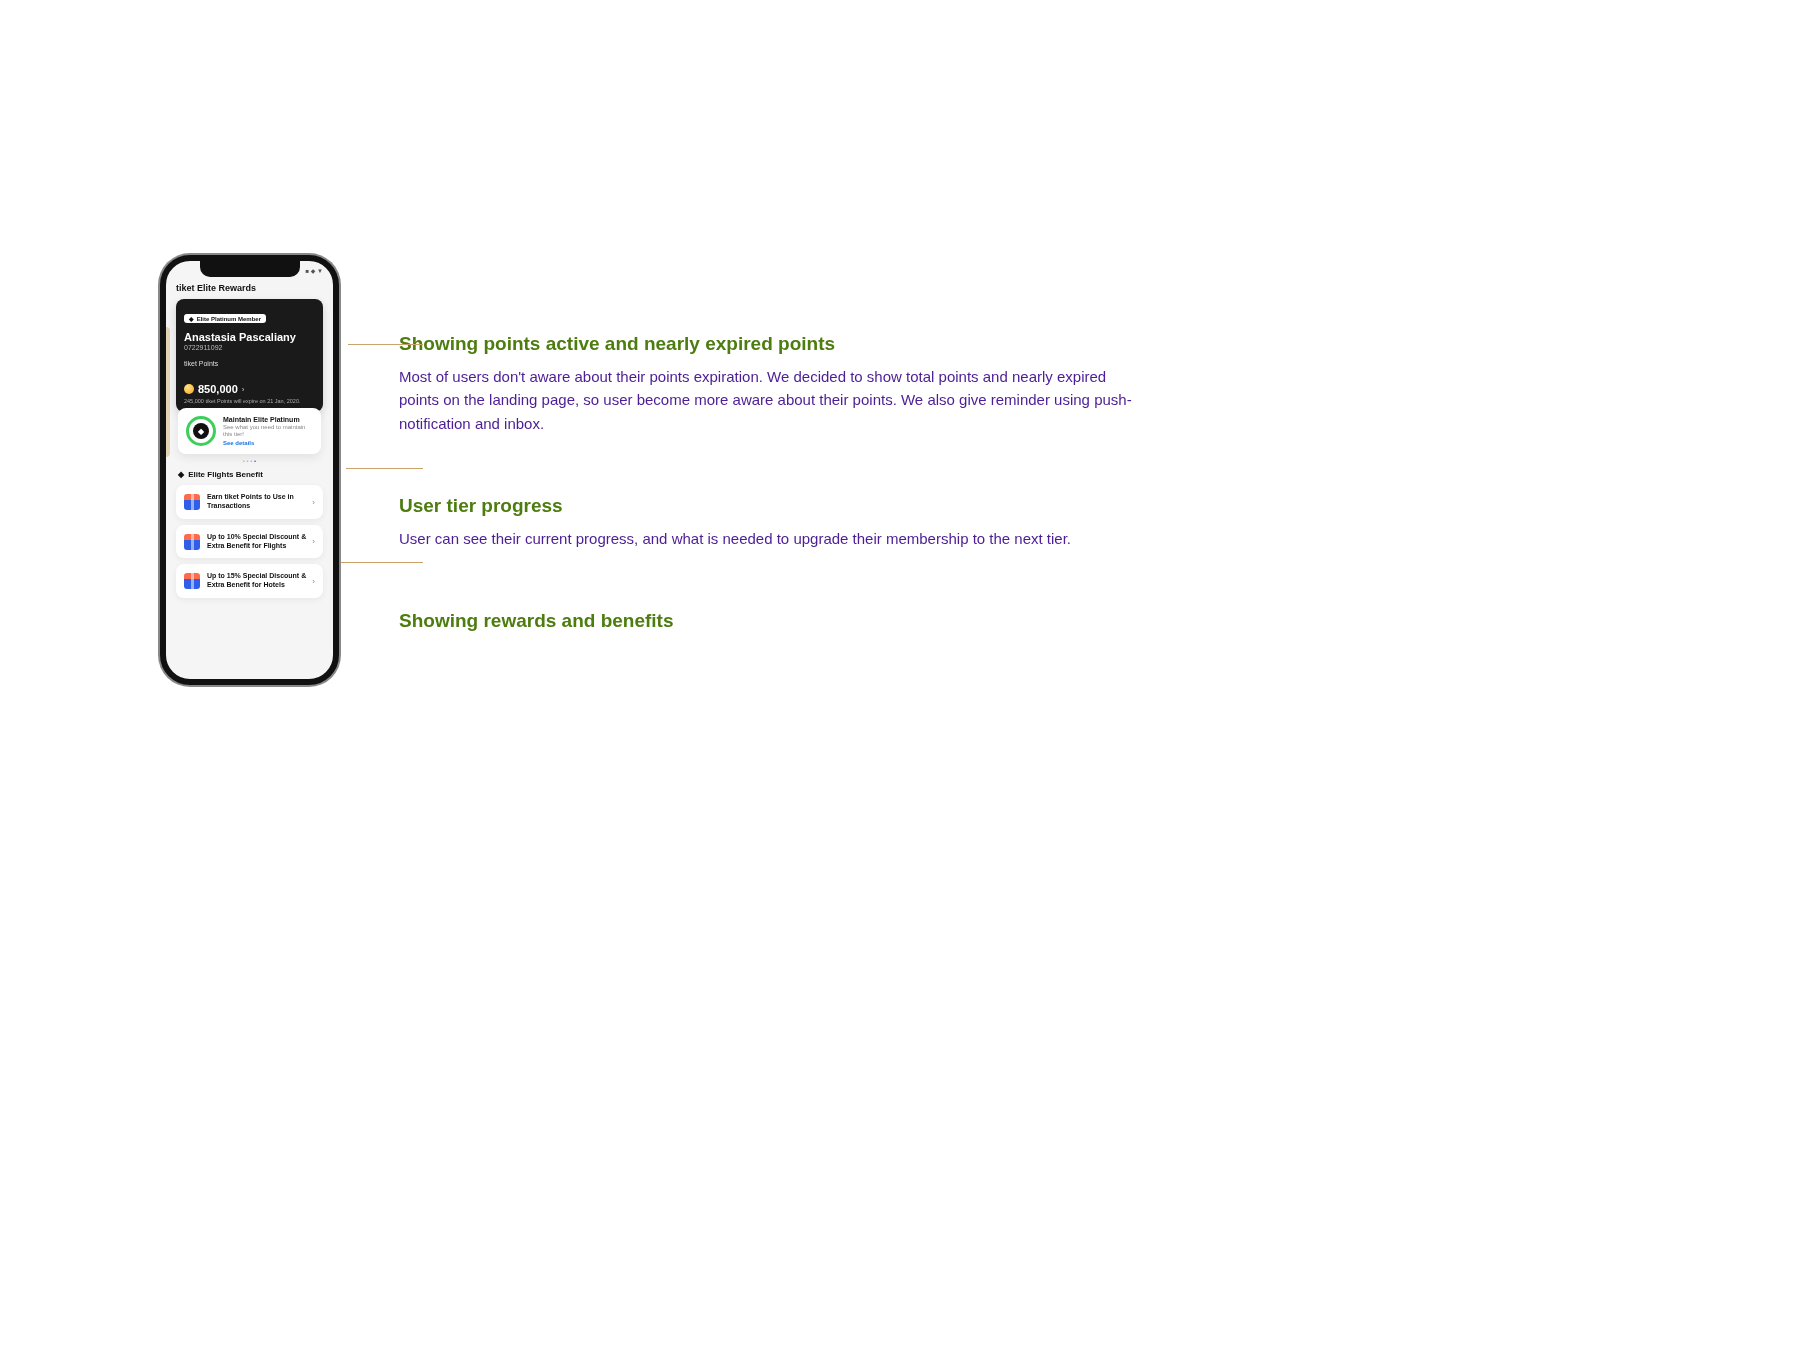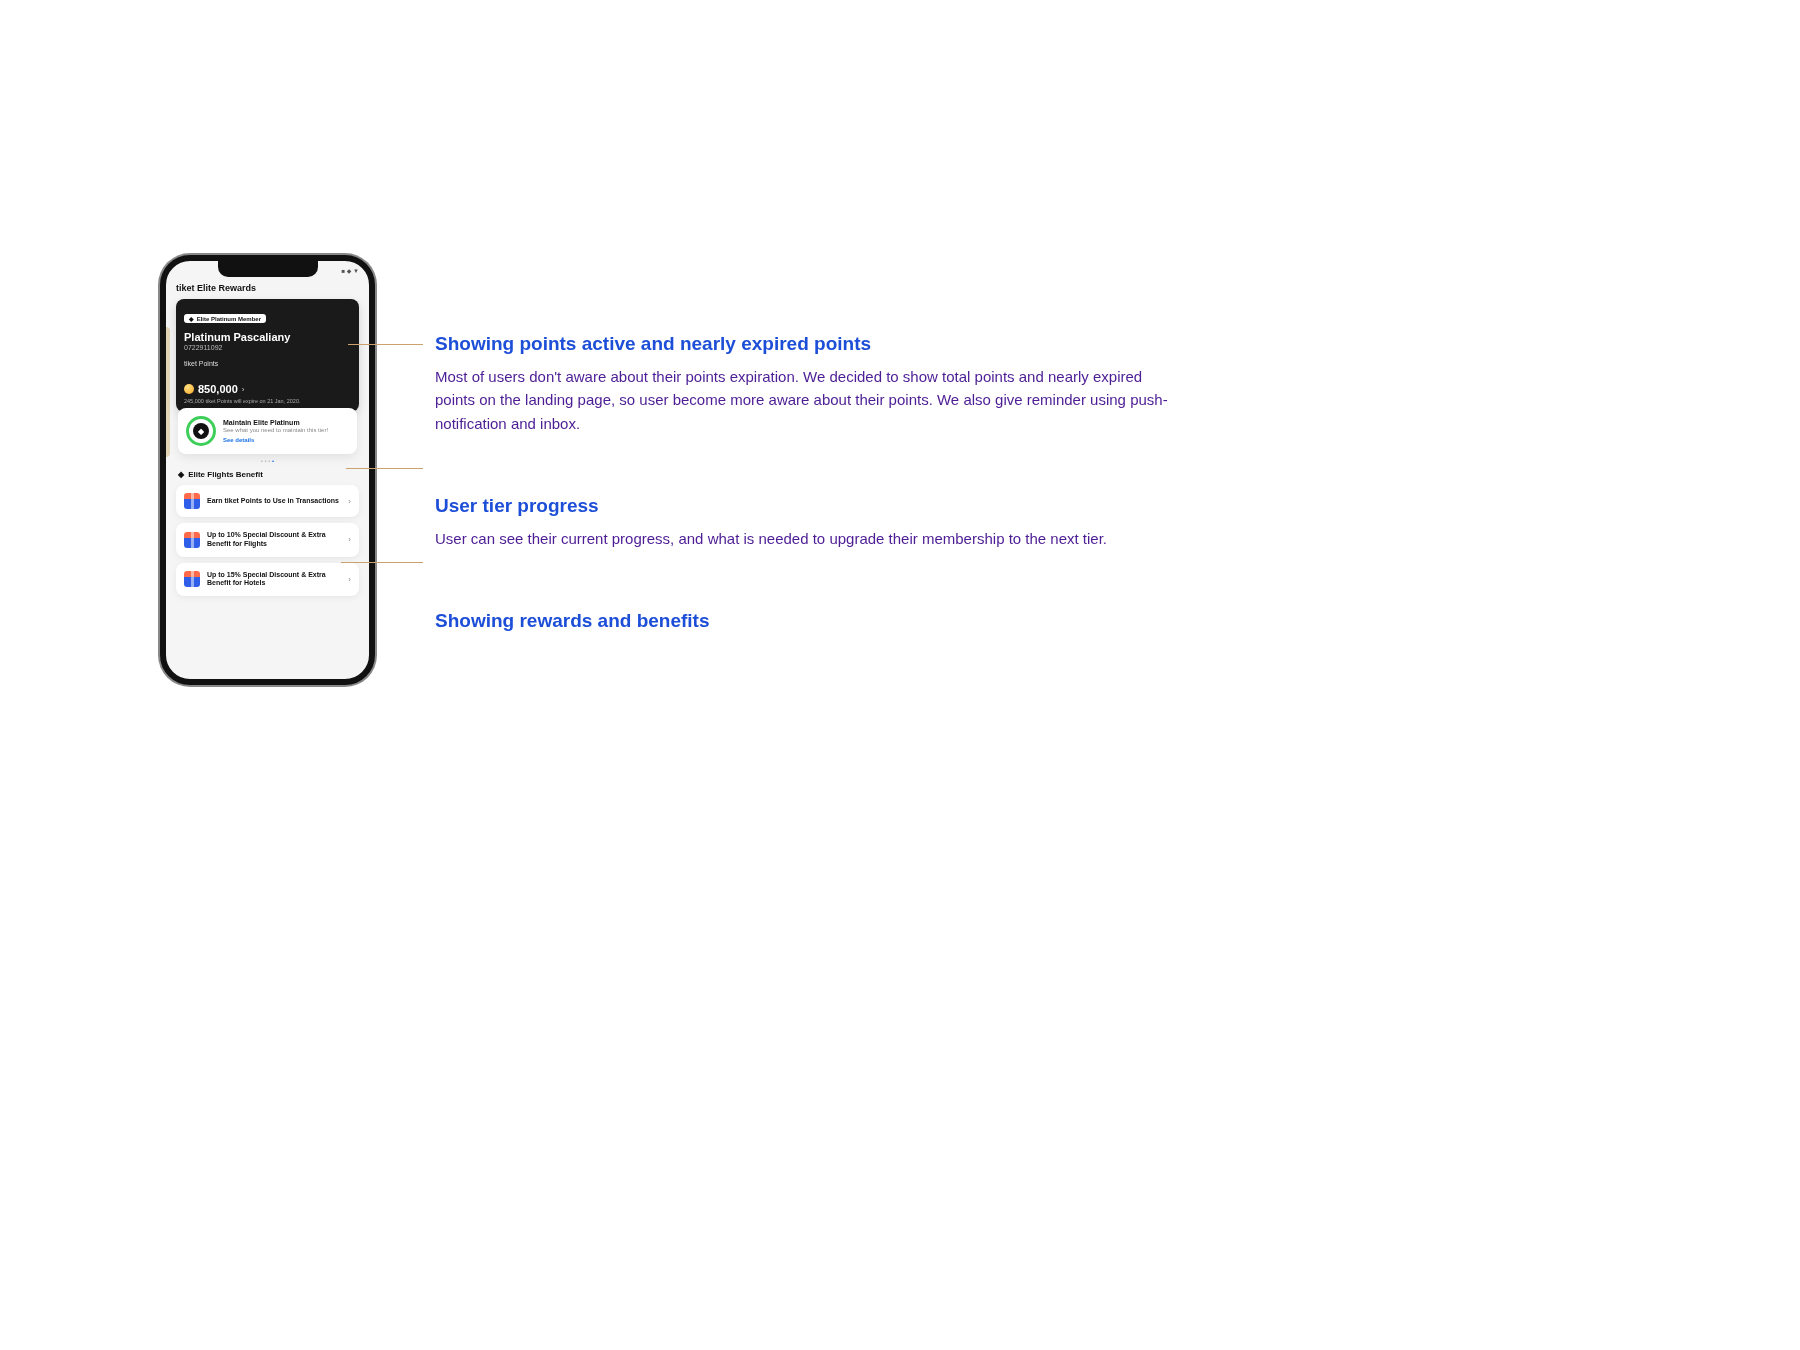--- a/index.html
+++ b/index.html
@@ -14,21 +14,21 @@
     position: absolute;
     left: 160px;
     top: 255px;
     width: 1480px;
     display: flex;
     align-items: flex-start;
   }
   
   .phone {
     position: relative;
-    width: 215px;
+    width: 179px;
     height: 430px;
     flex: 0 0 auto;
     border: 6px solid #111;
     border-radius: 30px;
     box-shadow: 0 0 0 2px #888;
     background: #f5f5f6;
     overflow: hidden;
   }
   .notch {
     position: absolute;
@@ -158,42 +158,42 @@
     border-top: 1px solid #c9a26d;
   }
 
   
   .annos {
     margin-left: 60px;
     width: 740px;
     padding-top: 78px;
   }
   .anno { margin-bottom: 60px; }
-  .anno h3 { font-size: 19px; font-weight: 800; color:#1d4ed8; margin-bottom: 10px; }
+  .anno h3 { font-size: 19px; font-weight: 800; color:#4d7c0f; margin-bottom: 10px; }
   .anno p { font-size: 15px; color: #4c1d95; line-height: 1.55; }
 </style>
 </head>
 <body>
 
 <div class="canvas">
 
   <div class="phone">
     <div class="beige-strip"></div>
     <div class="notch"></div>
     <div class="statusbar">
       <span>■ ◆ ▼</span>
     </div>
     <div class="app-title">tiket Elite Rewards</div>
 
     <div class="card-dark">
       <div class="tier-badge">
         <span class="diamond">◆</span>
         <span>Elite Platinum Member</span>
       </div>
-      <div class="user-name">Platinum Pascaliany</div>
+      <div class="user-name">Anastasia Pascaliany</div>
       <div class="user-id">0722911092</div>
       <div class="pts-label">tiket Points</div>
       <div class="pts-row">
         <span class="coin"></span>
         <span class="pts-val">850,000</span>
         <span class="chev">›</span>
       </div>
       <div class="expire">245,000 tiket Points will expire on 21 Jan, 2020.</div>
     </div>
 

